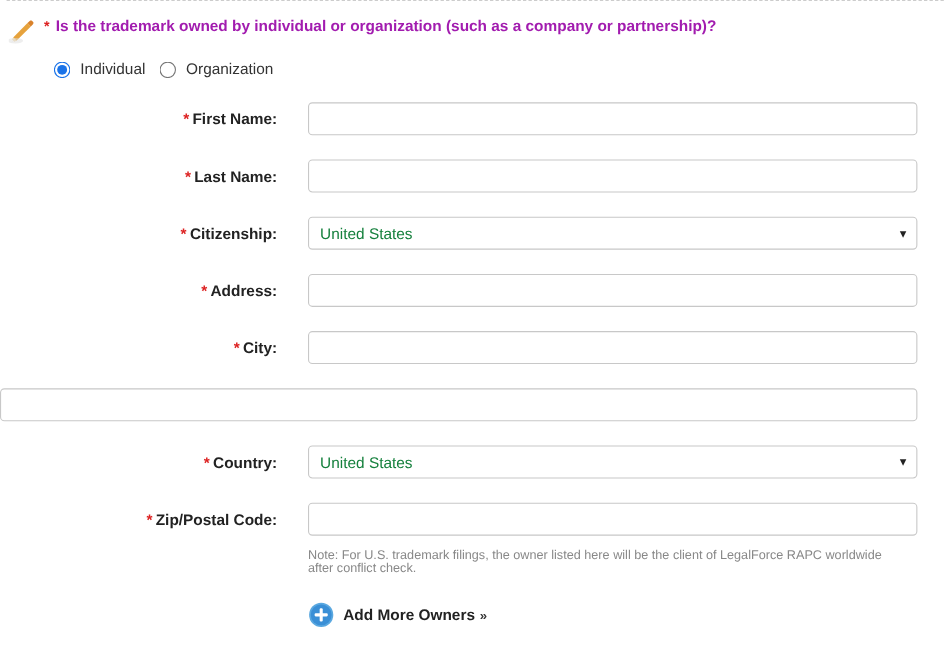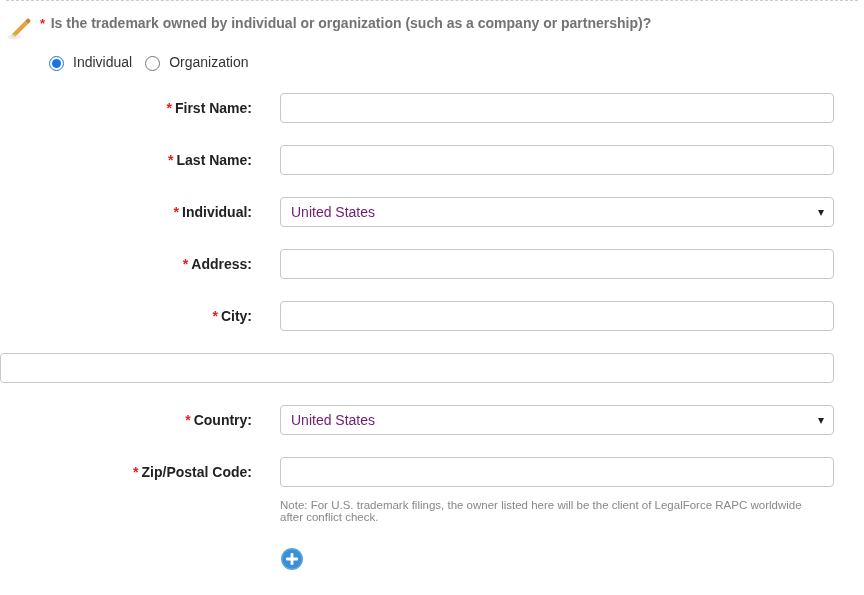--- a/index.html
+++ b/index.html
@@ -25,21 +25,21 @@
     .pencil-icon {
       width: 24px;
       height: 24px;
       flex: 0 0 auto;
       margin-top: 2px;
     }
     .pencil-icon svg { width: 100%; height: 100%; }
     .question-text {
       font-size: 14px;
       font-weight: 600;
-      color: #737373;
+      color: #a21caf;
     }
     .required-star { color: #d22; font-weight: bold; margin-right: 2px; }
     .required-star-label { color: #d22; font-weight: bold; margin-right: 3px; }
     .radio-row {
       padding: 4px 0 12px 44px;
       display: flex;
       gap: 8px;
       font-size: 14px;
       color: #333;
     }
@@ -76,21 +76,21 @@
       background: #fff;
     }
     .select-wrap { position: relative; width: 100%; }
     .select-input {
       width: 100%;
       height: 30px;
       border: 1px solid #c8c8c8;
       border-radius: 4px;
       padding: 4px 26px 4px 10px;
       font-size: 14px;
-      color: #701a75;
+      color: #15803d;
       background: #fff;
       appearance: none;
       -webkit-appearance: none;
     }
     .select-wrap::after {
       content: "▾";
       position: absolute;
       right: 10px;
       top: 50%;
       transform: translateY(-50%);
@@ -173,21 +173,21 @@
     <div class="label-col">
       <span class="required-star-label">*</span><span>Last Name:</span>
     </div>
     <div class="input-col">
       <input type="text" class="text-input" value="" style="">
     </div>
   </div>
 
   <div class="form-field has-select">
     <div class="label-col">
-      <span class="required-star-label">*</span><span>Individual:</span>
+      <span class="required-star-label">*</span><span>Citizenship:</span>
     </div>
     <div class="input-col">
       <div class="select-wrap">
         <select class="select-input">
           <option>United States</option>
         </select>
       </div>
     </div>
   </div>
 
@@ -243,15 +243,18 @@
 
   <div class="add-more-row">
     <span class="plus-icon">
       <svg viewBox="0 0 24 24">
         <circle cx="12" cy="12" r="11" fill="#5aa8e0"></circle>
         <circle cx="12" cy="12" r="9.5" fill="#3a8fd6"></circle>
         <rect x="10.6" y="6" width="2.8" height="12" rx="1" fill="#fff"></rect>
         <rect x="6" y="10.6" width="12" height="2.8" rx="1" fill="#fff"></rect>
       </svg>
     </span>
+    <span class="add-more-text">
+      <span>Add More Owners</span><span class="dbl-chevron">&nbsp;»</span>
+    </span>
   </div>
 
 </div>
 
 </body></html>

